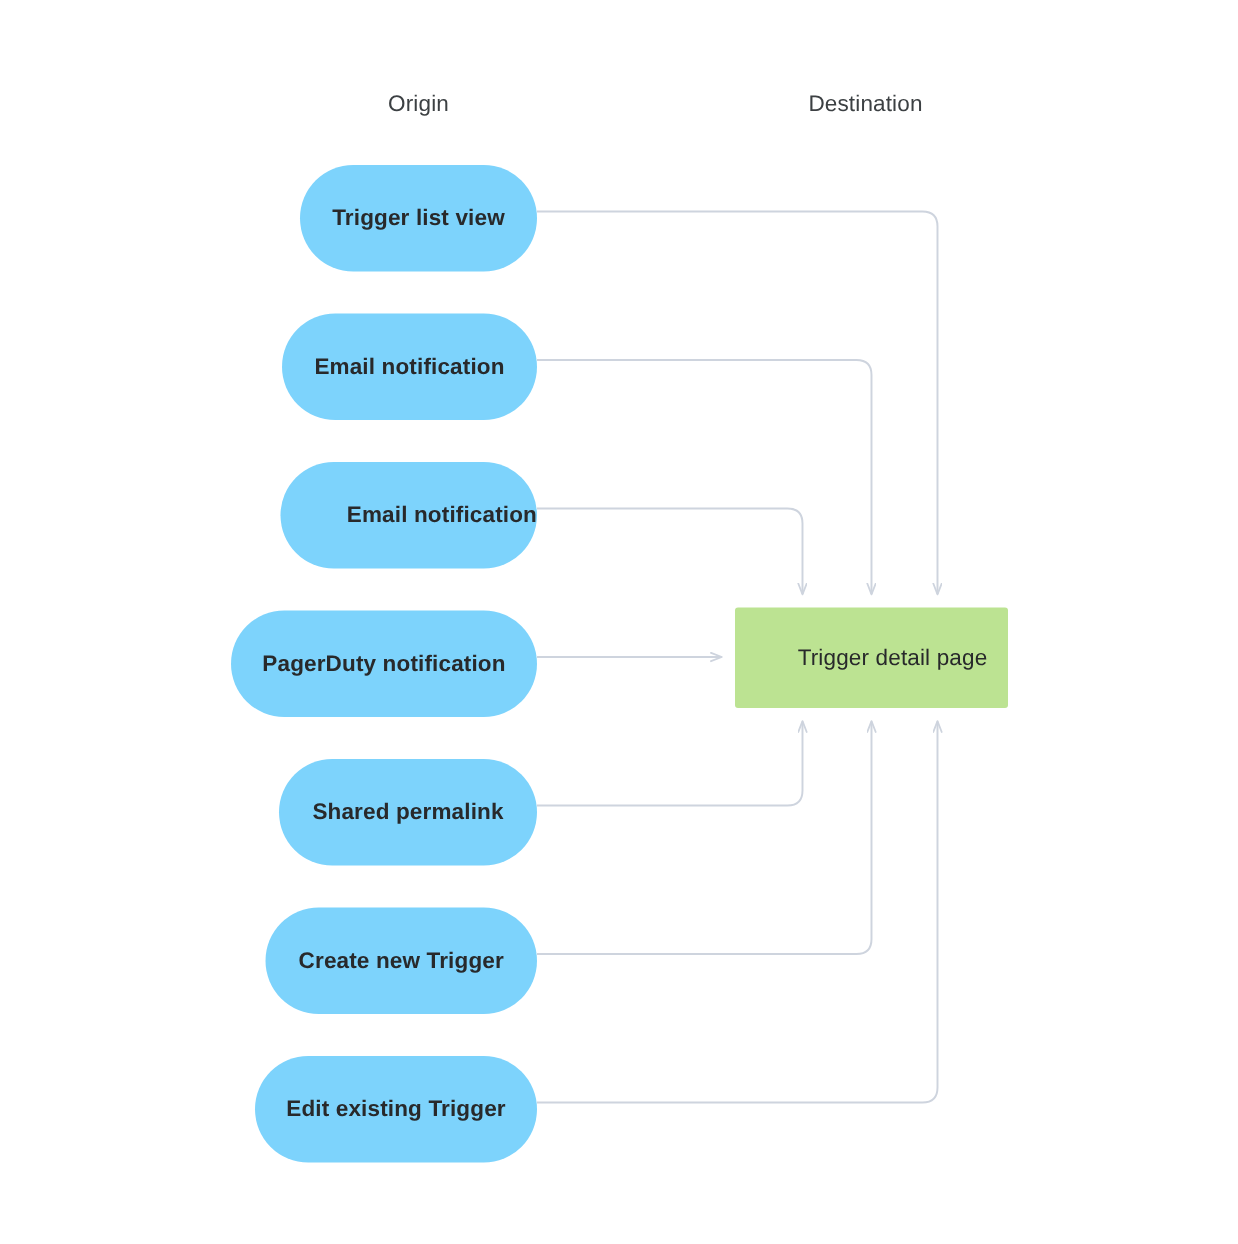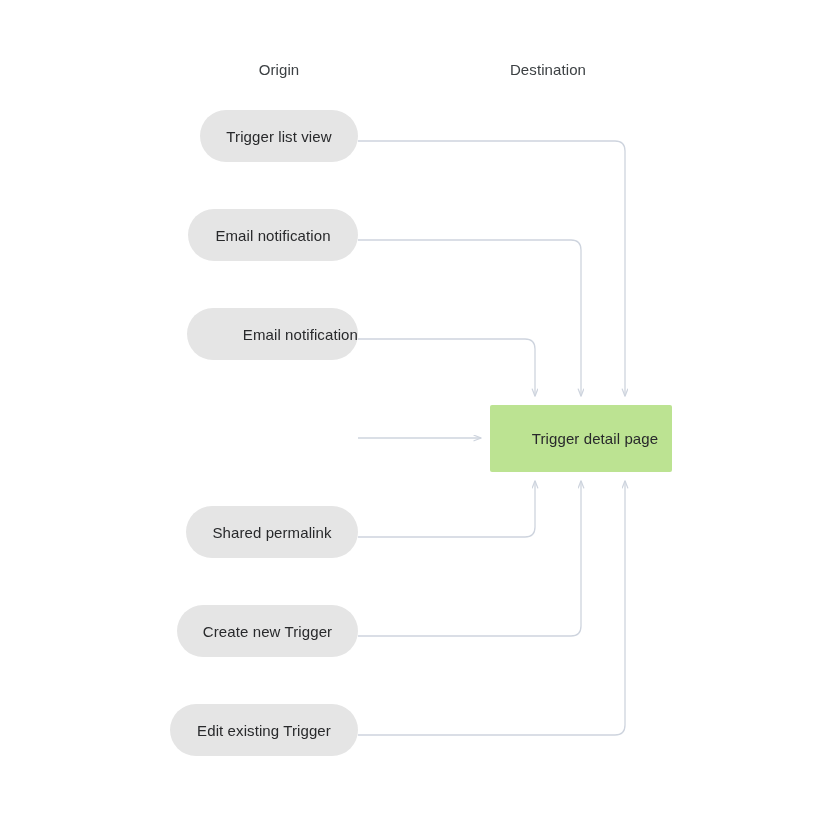--- a/index.html
+++ b/index.html
@@ -40,38 +40,39 @@
     display: flex;
     align-items: center;
     justify-content: center;
     font-size: 15px;
     color: #28292b;
     white-space: nowrap;
     letter-spacing: 0.1px;
     user-select: none;
   }
   .node.origin {
-    background: #e5e5e5;
+    background: #7dd3fc;
     border-radius: 999px;
-    height: 52px;
+    height: 71px;
+    font-weight: bold;
   }
   .node.destination {
     background: #BCE392;
     border-radius: 2px;
     padding-left: 28px;
   }
 </style>
 </head>
 <body>
 
 <div id="canvas">
 
   <div class="col-header" id="hdr-origin" style="left:279px; top:61px;">Origin</div>
 
-  <div class="col-header" id="hdr-destination" style="left:548px; top:61px;text-align:center;">Destination</div>
+  <div class="col-header" id="hdr-destination" style="left:577px; top:61px;text-align:center;">Destination</div>
 
   <svg class="wires" viewBox="0 0 825 829">
     <defs>
       <marker id="arrowhead" markerWidth="9" markerHeight="9" refX="7.6" refY="3.2" orient="auto" markerUnits="userSpaceOnUse">
         <path d="M 0.6 0.4 L 7.8 3.2 L 0.6 6.0" fill="none" stroke="#ced4de" stroke-width="1.2" stroke-linecap="round" stroke-linejoin="round"></path>
       </marker>
     </defs>
     <g fill="none" stroke="#ced4de" stroke-width="1.3" stroke-linecap="butt" stroke-linejoin="round">
 
       <path d="M 358 141 L 615 141 Q 625 141 625 151 L 625 396" marker-end="url(#arrowhead)"></path>
@@ -95,20 +96,23 @@
   </div>
 
   <div class="node origin" style="left:188px; top:209px; width:170px;">
     <span>Email notification</span>
   </div>
 
   <div class="node origin" style="left:187px; top:308px; width:171px;justify-content:flex-end;">
     <span>Email notification</span>
   </div>
 
+  <div class="node origin" style="left:154px; top:407px; width:204px;">
+    <span>PagerDuty notification</span>
+  </div>
 
   <div class="node origin" style="left:177px; top:605px; width:181px;">
     <span>Create new Trigger</span>
   </div>
 
   <div class="node origin" style="left:186px; top:506px; width:172px;">
     <span>Shared permalink</span>
   </div>
 
   <div class="node origin" style="left:170px; top:704px; width:188px;">

